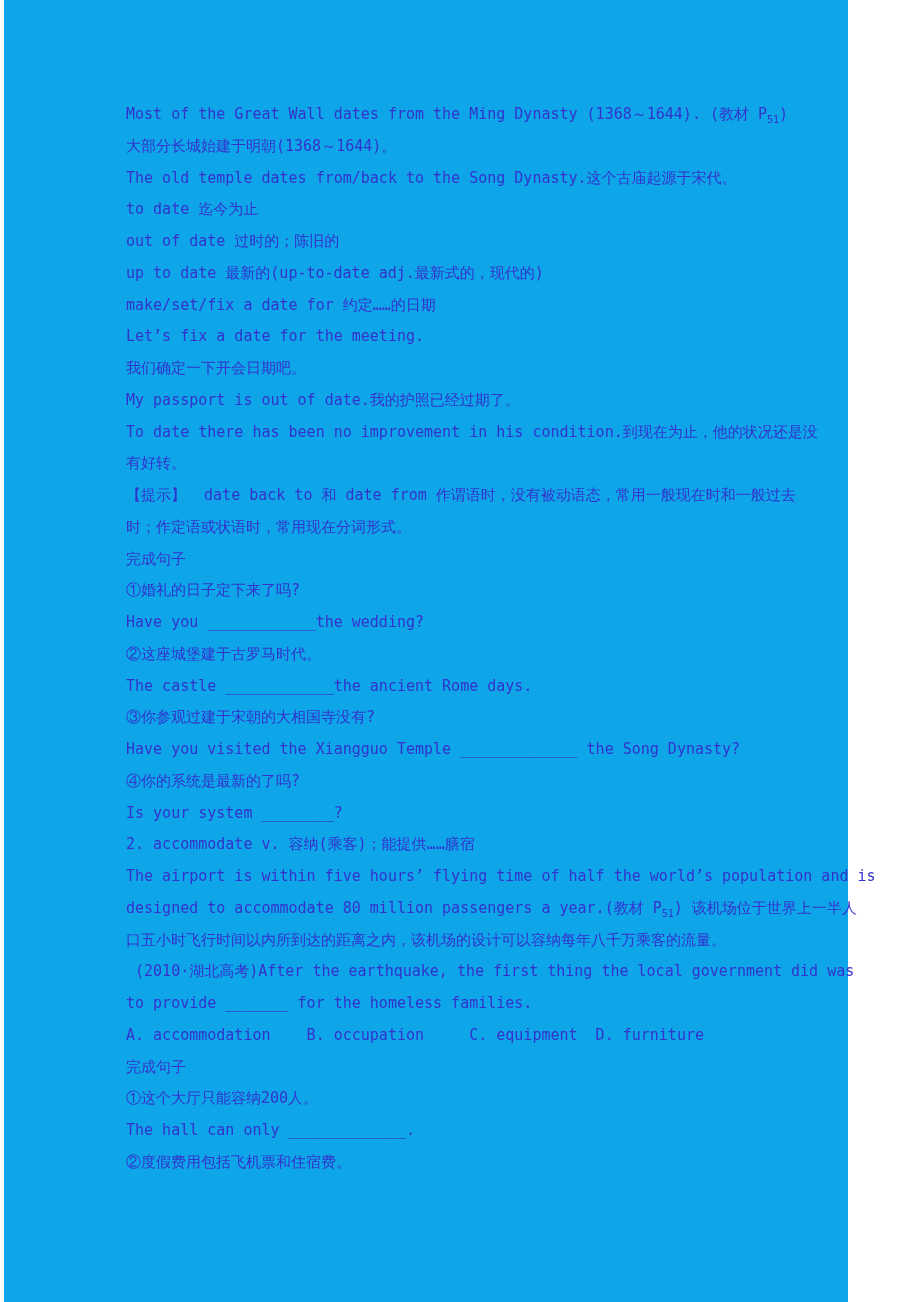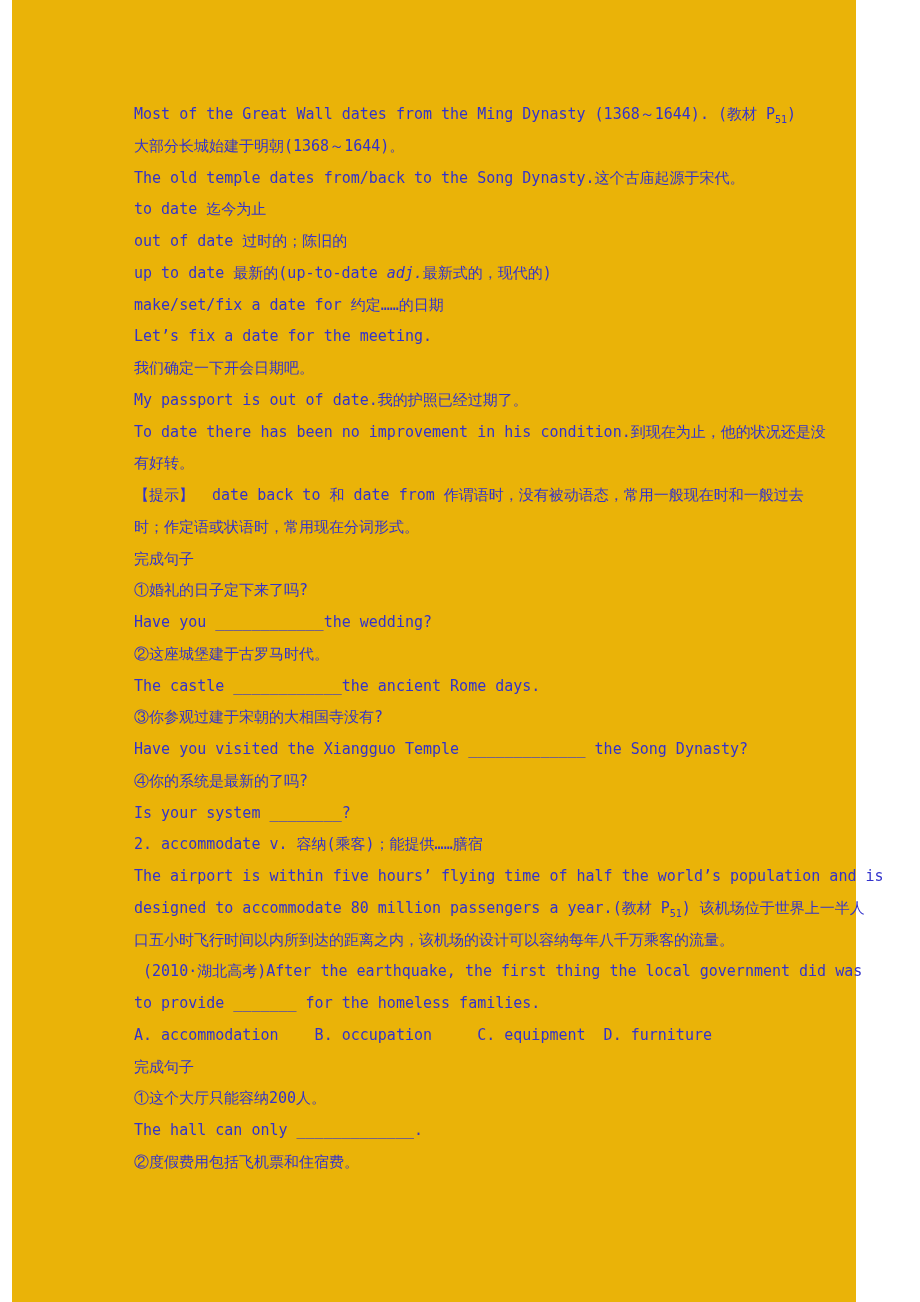--- a/index.html
+++ b/index.html
@@ -8,25 +8,25 @@
   }
   body {
     width: 920px;
     height: 1302px;
     background: #ffffff;
     overflow: hidden;
     position: relative;
   }
   .page {
     position: absolute;
-    left: 12px;
+    left: 4px;
     top: 0;
     width: 844px;
     height: 1302px;
-    background: #eab308;
+    background: #0ea5e9;
   }
   .doc-body {
     position: absolute;
     left: 122px;
     top: 99px;
     width: 760px;
     font-family: "DejaVu Sans Mono", "Liberation Mono", monospace;
     font-size: 15px;
     line-height: 31.76px;
     color: #3333cc;
@@ -34,21 +34,20 @@
   }
   .line {
     height: 31.76px;
     overflow: visible;
   }
   .seg-sub {
     font-size: 10px;
     vertical-align: -4px;
   }
   .seg-i {
-    font-style: italic;
   }
 </style>
 </head>
 <body>
 
 <div class="page">
   <div class="doc-body" style="color: rgb(51, 51, 204);"><div class="line"><span>Most of the Great Wall dates from the Ming Dynasty (1368～1644). (教材 P</span><span class="seg-sub">51</span><span>)</span></div><div class="line"><span>大部分长城始建于明朝(1368～1644)。</span></div><div class="line"><span>The old temple dates from/back to the Song Dynasty.这个古庙起源于宋代。</span></div><div class="line"><span>to date 迄今为止</span></div><div class="line"><span>out of date 过时的；陈旧的</span></div><div class="line"><span>up to date 最新的(up-to-date </span><span class="seg-i">adj.</span><span>最新式的，现代的)</span></div><div class="line"><span>make/set/fix a date for 约定……的日期</span></div><div class="line"><span>Let’s fix a date for the meeting.</span></div><div class="line"><span>我们确定一下开会日期吧。</span></div><div class="line"><span>My passport is out of date.我的护照已经过期了。</span></div><div class="line"><span>To date there has been no improvement in his condition.到现在为止，他的状况还是没</span></div><div class="line"><span>有好转。</span></div><div class="line"><span>【提示】  date back to 和 date from 作谓语时，没有被动语态，常用一般现在时和一般过去</span></div><div class="line"><span>时；作定语或状语时，常用现在分词形式。</span></div><div class="line"><span>完成句子</span></div><div class="line"><span>①婚礼的日子定下来了吗?</span></div><div class="line"><span>Have you ____________the wedding?</span></div><div class="line"><span>②这座城堡建于古罗马时代。</span></div><div class="line"><span>The castle ____________the ancient Rome days.</span></div><div class="line"><span>③你参观过建于宋朝的大相国寺没有?</span></div><div class="line"><span>Have you visited the Xiangguo Temple _____________ the Song Dynasty?</span></div><div class="line"><span>④你的系统是最新的了吗?</span></div><div class="line"><span>Is your system ________?</span></div><div class="line"><span>2. accommodate v. 容纳(乘客)；能提供……膳宿</span></div><div class="line"><span>The airport is within five hours’ flying time of half the world’s population and is</span></div><div class="line"><span>designed to accommodate 80 million passengers a year.(教材 P</span><span class="seg-sub">51</span><span>) 该机场位于世界上一半人</span></div><div class="line"><span>口五小时飞行时间以内所到达的距离之内，该机场的设计可以容纳每年八千万乘客的流量。</span></div><div class="line"><span> (2010·湖北高考)After the earthquake, the first thing the local government did was</span></div><div class="line"><span>to provide _______ for the homeless families.</span></div><div class="line"><span>A. accommodation    B. occupation     C. equipment  D. furniture</span></div><div class="line"><span>完成句子</span></div><div class="line"><span>①这个大厅只能容纳200人。</span></div><div class="line"><span>The hall can only _____________.</span></div><div class="line"><span>②度假费用包括飞机票和住宿费。</span></div></div>
 </div>
 
 </body></html>

